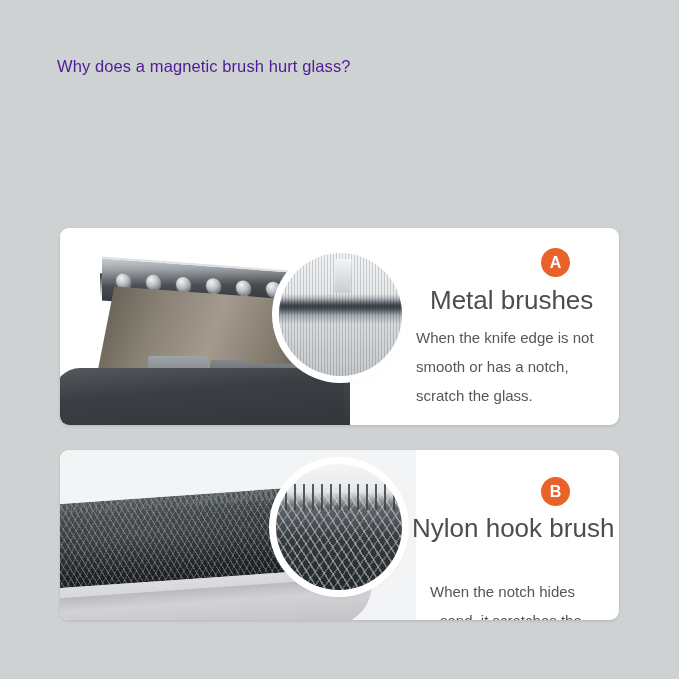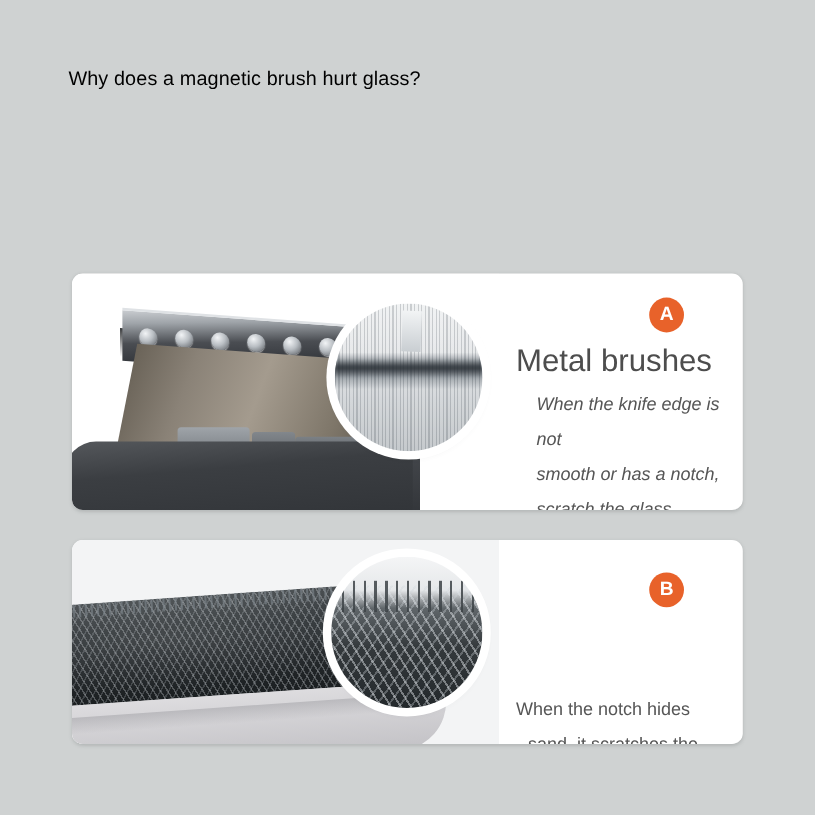--- a/index.html
+++ b/index.html
@@ -81,21 +81,21 @@
   }
   #card-a .card-title { left:14px; top:57px; }
   #card-b .card-title { left:-4px; top:63px; }
 
   .card-desc {
     position:absolute;
     color:#565656;
     font-size:15px;
     white-space:pre-line;
   }
-  #card-a .card-desc { left:31px; top:95px; line-height:29px;font-style:italic; }
+  #card-a .card-desc { left:0; top:95px; line-height:29px; }
   #card-b .card-desc { left:14px; top:98px; line-height:29px; }
   #card-b .card-desc .l2 { display:block; margin-left:10px; }
 
   
   .photo-a { position:absolute; inset:0; background:#ffffff; }
   .blade-top {
     position:absolute; left:42px; top:37px;
     width:230px; height:44px;
     background:linear-gradient(175deg,#c9ccd0 0%,#9fa4a9 18%,#4a4d52 45%,#35383d 70%,#2c2f33 100%);
     transform:skewY(4.2deg);
@@ -254,21 +254,21 @@
       rgba(0,0,0,0) 2px, rgba(0,0,0,0) 9px);
     filter:blur(0.5px);
   }
 </style>
 </head>
 <body>
 
 <div id="page" style="background: rgb(207, 210, 210);">
 
   <div class="header">
-    <div class="subhead" style="color: #000000;">Why does a magnetic brush hurt glass?</div>
+    <div class="subhead" style="color: #4c1d95;">Why does a magnetic brush hurt glass?</div>
   </div>
 
   <div class="card" id="card-a">
 
     <div class="card-media">
       <div class="photo-a">
         <div class="blade-shadow"></div>
         <div class="blade-top"></div>
         <div class="blade-holes">
           <i></i>
@@ -315,20 +315,21 @@
         <div class="inset" id="inset-b">
           <div class="inset-b-bg"></div>
           <div class="inset-b-tex"></div>
           <div class="inset-b-hooks"></div>
         </div>
       </div>
     </div>
 
     <div class="card-body">
       <div class="badge" id="badge-b" style="background: rgb(232, 98, 42);">B</div>
+      <div class="card-title">Nylon hook brush</div>
       <div class="card-desc">
         <span class="l1">When the notch hides</span>
         <span class="l2">sand, it scratches the glass.</span>
       </div>
     </div>
   </div>
 
 </div>
 
 </body></html>

